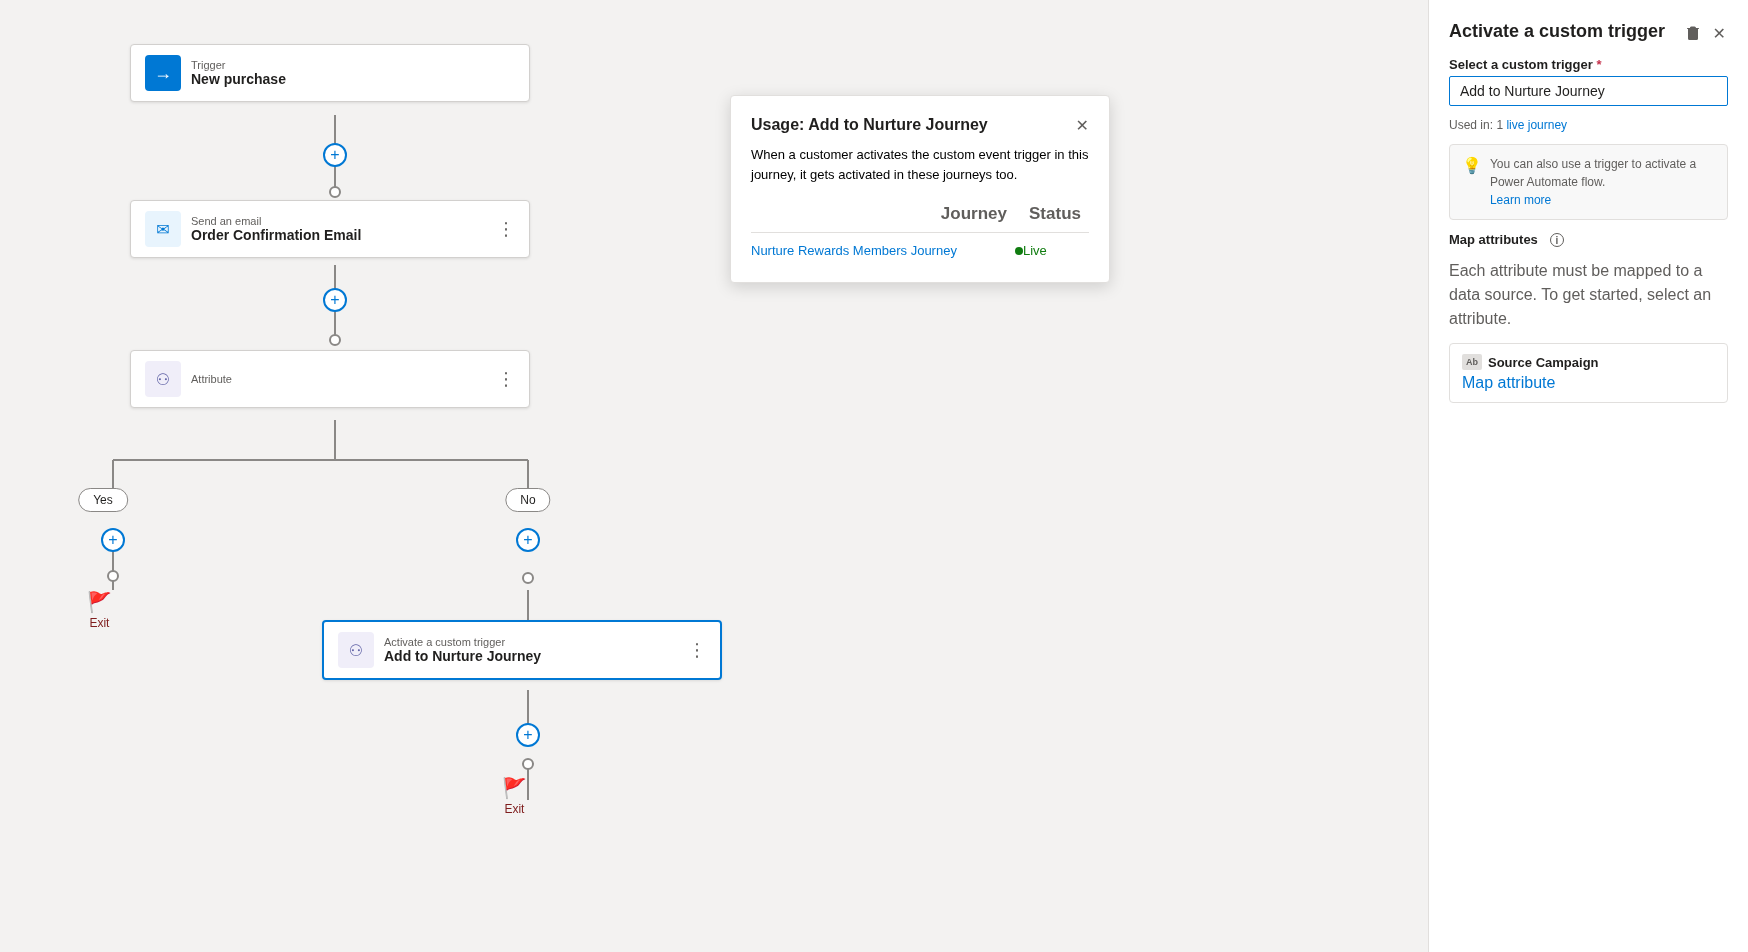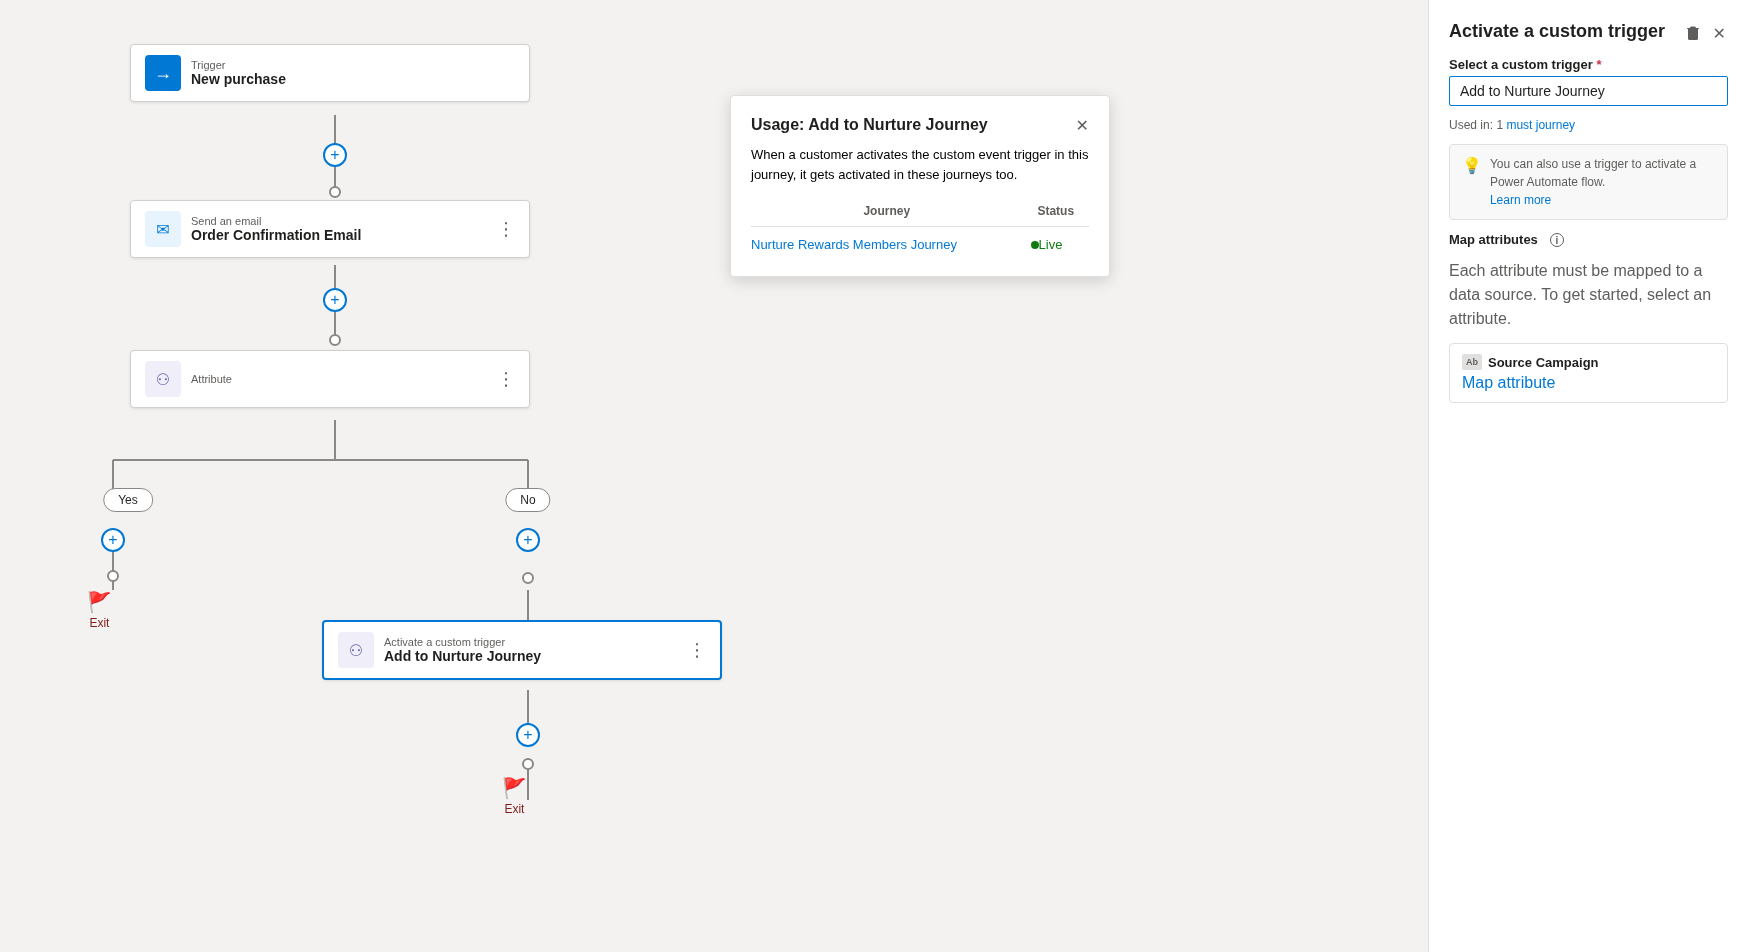--- a/index.html
+++ b/index.html
@@ -321,22 +321,22 @@
       margin-bottom: 16px;
       line-height: 1.5;
     }
 
     .popup-table {
       width: 100%;
       border-collapse: collapse;
     }
 
     .popup-table th {
-      text-align: center;
-      font-size: 12px;
+      text-align: right;
+      font-size: 17px;
       color: #605e5c;
       font-weight: 600;
       padding: 4px 8px 8px 0;
       border-bottom: 1px solid #e1dfdd;
     }
 
     .popup-table td {
       padding: 10px 8px 4px 0;
       font-size: 13px;
       margin-top: 12px;
@@ -415,21 +415,21 @@
 
   <div class="flow-node" style="left:130px; top:350px; width:400px;">
     <div class="node-icon light-purple">⚇</div>
     <div class="node-text">
       <div class="label">Attribute</div>
       <div class="title"></div>
     </div>
     <div class="node-menu">⋮</div>
   </div>
 
-  <div class="branch-label" style="left:128px; top:500px;">Yes</div>
+  <div class="branch-label" style="left:103px; top:500px;">Yes</div>
 
   <div class="branch-label" style="left:528px; top:500px;">No</div>
 
   <div class="plus-btn" style="left:113px; top:540px;">+</div>
 
   <div class="dot" style="left:113px; top:576px;"></div>
 
   <div class="exit-node" style="left:87px; top:590px;">
     <div class="exit-flag">🚩</div>
     <div class="exit-label">Exit</div>
@@ -504,21 +504,21 @@
     <div class="field-label">
       <span>Select a custom trigger</span>
       <span class="required-star"> *</span>
     </div>
     <input class="trigger-input" type="text" value="Add to Nurture Journey" style="">
   </div>
 
   <div class="used-in-text">
     <span>Used in:</span>
     <span>1</span>
-    <a href="#">must journey</a>
+    <a href="#">live journey</a>
   </div>
 
   <div class="info-box">
     <div class="info-icon">💡</div>
     <div class="info-text">
       <span>You can also use a trigger to activate a Power Automate flow.</span>
       <br>
       <a href="#">Learn more</a>
     </div>
   </div>

